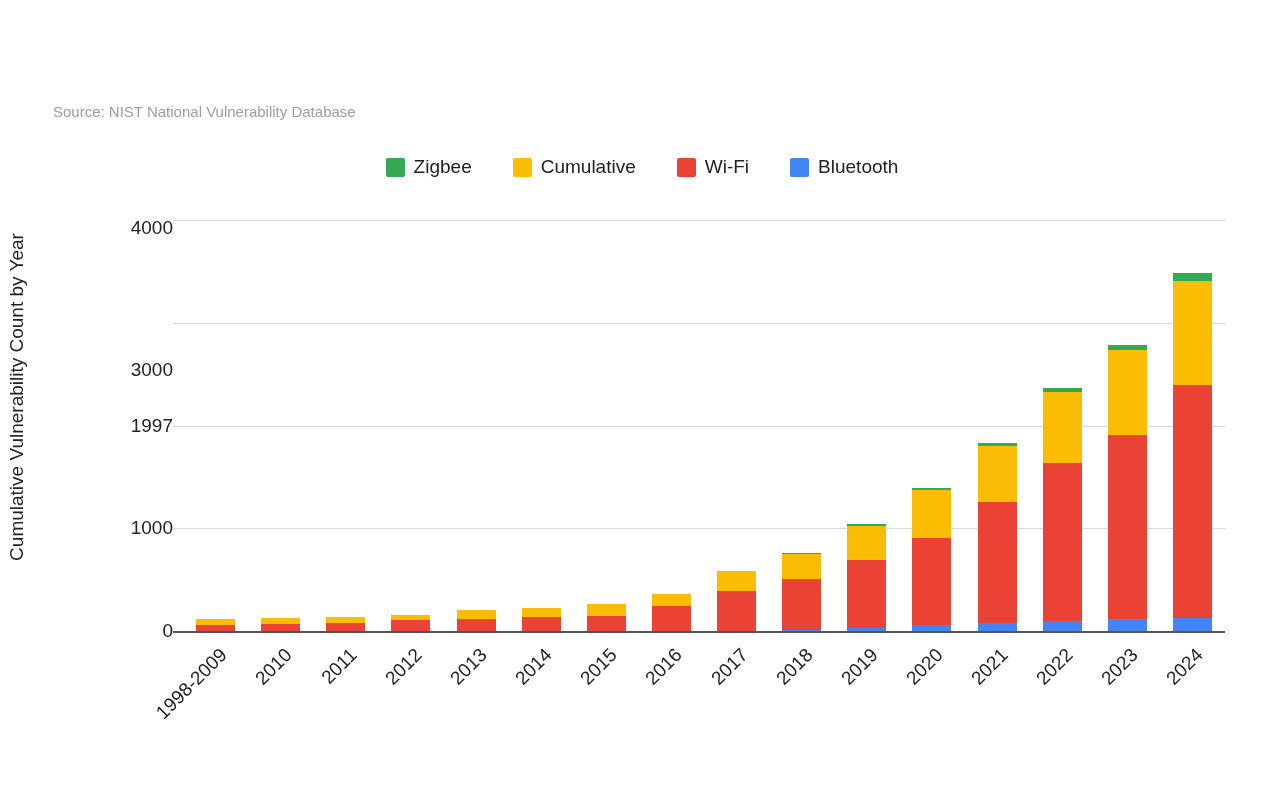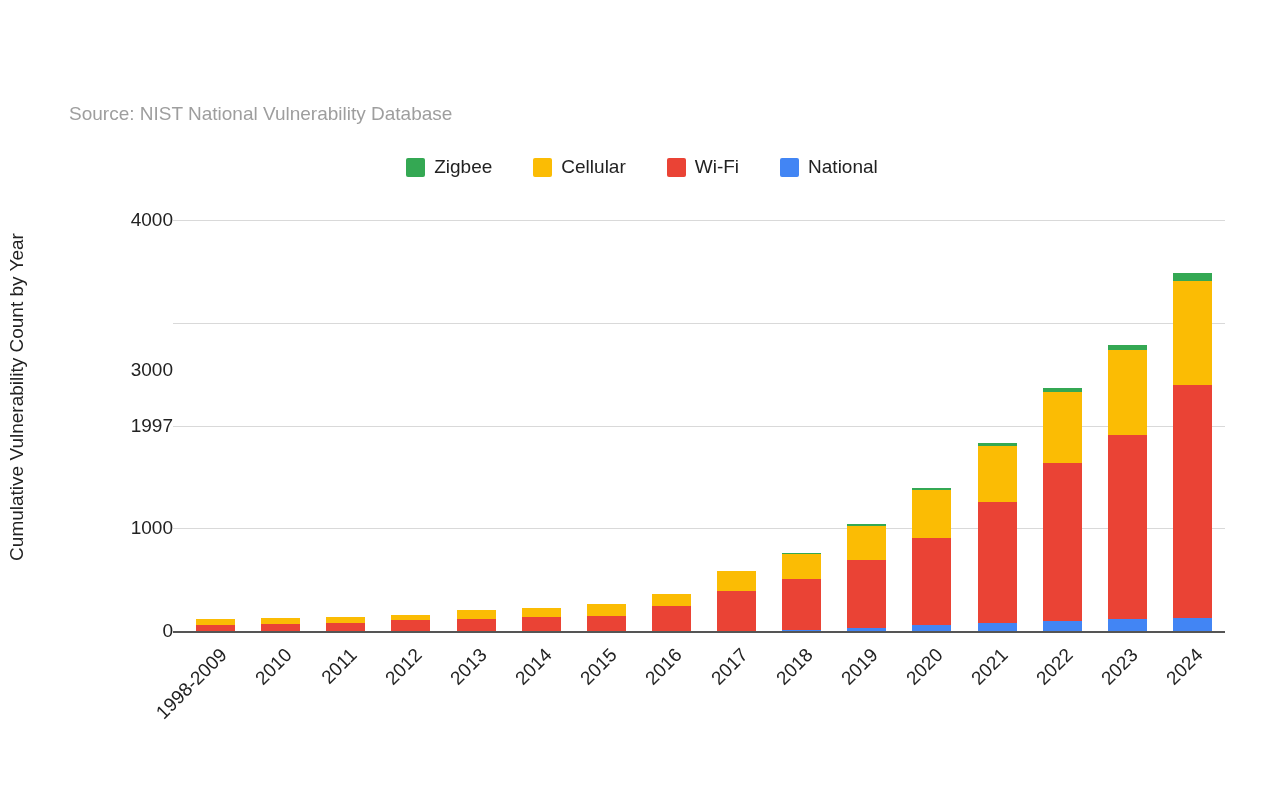--- a/index.html
+++ b/index.html
@@ -26,25 +26,24 @@
     font-size: 31px;
     color: #757575;
     font-weight: 400;
     letter-spacing: 0.1px;
     white-space: nowrap;
   }
   .chart-subtitle {
     position: absolute;
     left: 53px;
     top: 103px;
-    font-size: 19px;
+    font-size: 15px;
     color: #9e9e9e;
     font-weight: 400;
     white-space: nowrap;
-    margin-left: 16px;
   }
   
   .legend {
     position: absolute;
     left: 0;
     top: 156px;
     width: 1284px;
     display: flex;
     justify-content: center;
     align-items: center;
@@ -188,38 +187,38 @@
 
   <div class="chart-subtitle">Source: NIST National Vulnerability Database</div>
 
   <div class="legend" id="legend-root">
       <div class="legend-item">
         <span class="legend-swatch" style="background: rgb(52, 168, 83);"></span>
         <span class="legend-label">Zigbee</span>
       </div>
       <div class="legend-item">
         <span class="legend-swatch" style="background: rgb(251, 188, 4);"></span>
-        <span class="legend-label">Cellular</span>
+        <span class="legend-label">Cumulative</span>
       </div>
       <div class="legend-item">
         <span class="legend-swatch" style="background: rgb(234, 67, 53);"></span>
         <span class="legend-label">Wi-Fi</span>
       </div>
       <div class="legend-item">
         <span class="legend-swatch" style="background: rgb(66, 133, 244);"></span>
-        <span class="legend-label">National</span>
+        <span class="legend-label">Bluetooth</span>
       </div>
     </div>
 
   <div class="ytick-wrap" id="ytick-root">
       <div class="ytick-label" style="top: 411px;">0</div>
       <div class="ytick-label" style="top: 308.25px; margin-left: 20px;">1000</div>
       <div class="ytick-label" style="top: 205.5px;">1997</div>
       <div class="ytick-label" style="top: 102.75px; margin-top: 47px;">3000</div>
-      <div class="ytick-label" style="top: 0px;">4000</div>
+      <div class="ytick-label" style="top: 8px;">4000</div>
     </div>
   <div class="ytick-marks" id="ytickmark-root">
       <div class="ytick-mark" style="top: 411px; background: rgb(85, 85, 85);"></div>
       <div class="ytick-mark" style="top: 308.25px; background: rgb(217, 217, 217);"></div>
       <div class="ytick-mark" style="top: 205.5px; background: rgb(217, 217, 217);"></div>
       <div class="ytick-mark" style="top: 102.75px; background: rgb(217, 217, 217);"></div>
       <div class="ytick-mark" style="top: 0px; background: rgb(217, 217, 217);"></div>
     </div>
 
   <div class="axis-title-y">Cumulative Vulnerability Count by Year</div>

